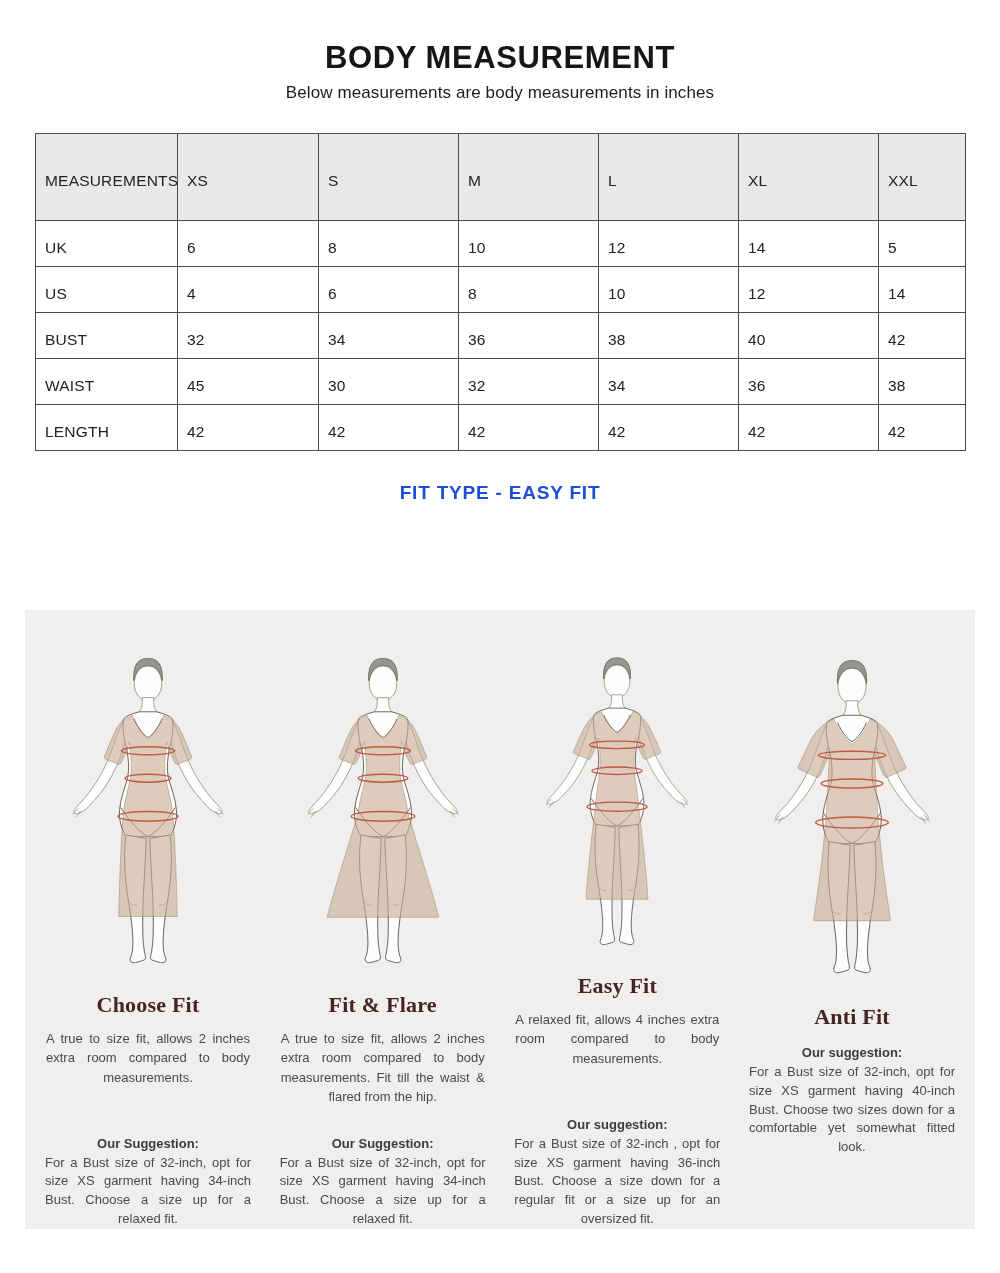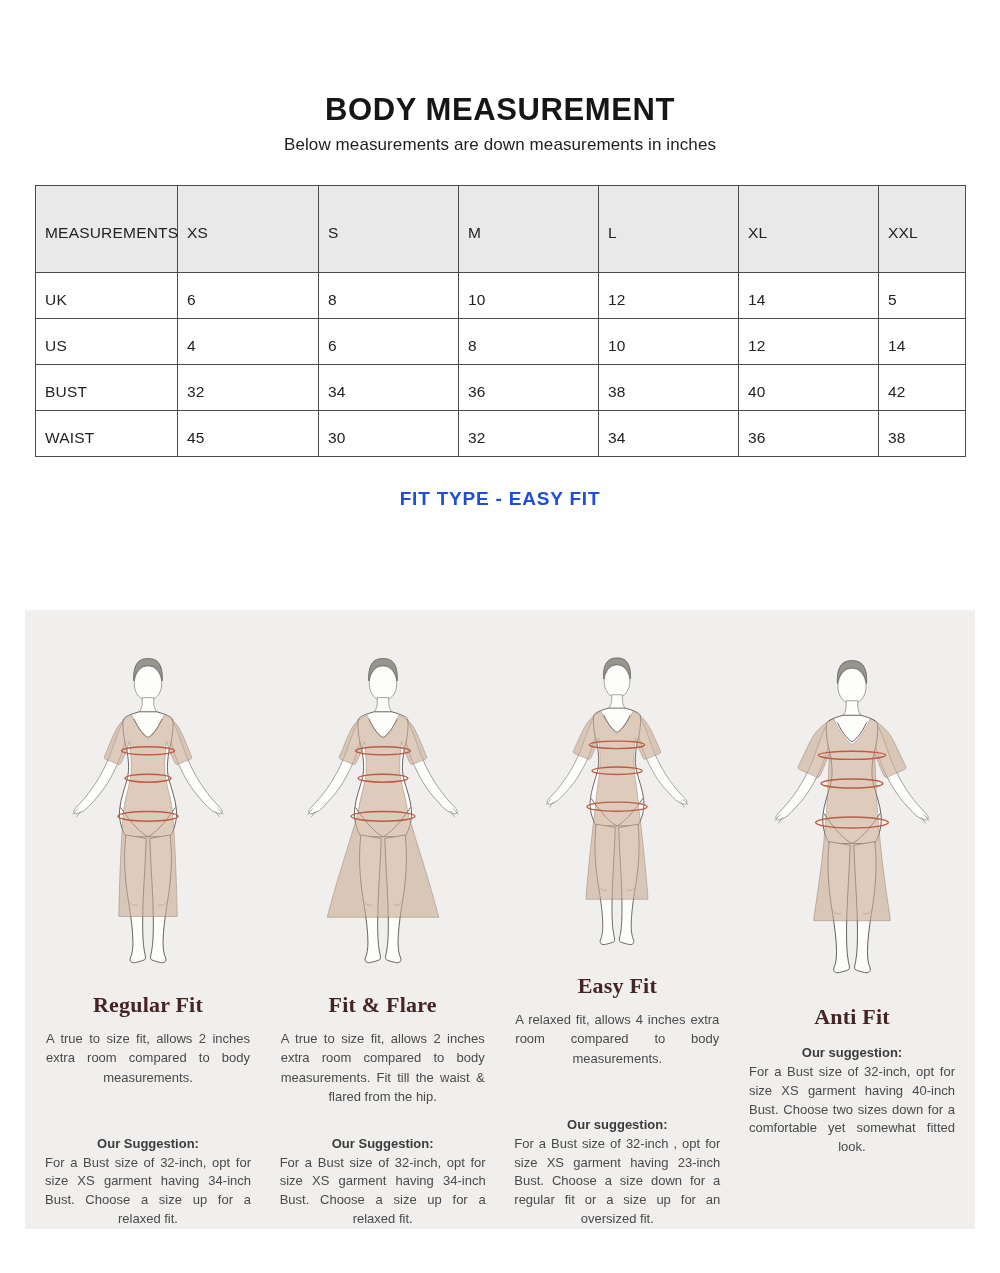--- a/index.html
+++ b/index.html
@@ -2,21 +2,21 @@
 <html><head>
 <meta charset="utf-8">
 <style>
   * { margin:0; padding:0; box-sizing:border-box; }
   html,body { background:#fff; }
   body {
     width:1000px; height:1273px; margin:0 auto; position:relative;
     font-family:"Liberation Sans", sans-serif; color:#1f1f1f;
     -webkit-font-smoothing:antialiased;
   }
-  .header { padding-top:92px; text-align:center; }
+  .header { padding-top:40px; text-align:center; }
   .page-title {
     font-size:31px; font-weight:700; letter-spacing:.6px; color:#161616;
   }
   .page-subtitle {
     font-size:17px; color:#1d1d1d; margin-top:7px; letter-spacing:.1px;
   }
 
   table.size-table {
     border-collapse:collapse; margin:30px 0 0 35px; width:930px;
     table-layout:fixed;
@@ -57,21 +57,21 @@
   .fit-suggestion-text {
     font-size:13px; color:#4a4a4a; line-height:1.45; text-align:justify;
     text-align-last:center;
   }
 </style>
 </head>
 <body>
 
 <div class="header">
   <div class="page-title">BODY MEASUREMENT</div>
-  <div class="page-subtitle">Below measurements are down measurements in inches</div>
+  <div class="page-subtitle">Below measurements are body measurements in inches</div>
 </div>
 
 <table class="size-table">
   <colgroup>
     <col style="width:142px">
       <col style="width:141px">
       <col style="width:140px">
     <col style="width:140px">
       <col style="width:140px">
       <col style="width:140px">
@@ -118,20 +118,29 @@
     </tr>
     <tr>
       <td>WAIST</td>
       <td>45</td>
       <td>30</td>
       <td>32</td>
       <td>34</td>
       <td>36</td>
       <td>38</td>
     </tr>
+    <tr>
+      <td>LENGTH</td>
+      <td>42</td>
+      <td>42</td>
+      <td>42</td>
+      <td>42</td>
+      <td>42</td>
+      <td>42</td>
+    </tr>
   </tbody>
 </table>
 
 <div class="fit-heading">FIT TYPE - EASY FIT</div>
 
 <div class="fit-panel">
 
   <svg width="0" height="0" style="position:absolute">
     <defs>
       <g id="croquis-body">
@@ -169,21 +178,21 @@
   <div class="fit-card">
     <svg class="fit-figure" viewBox="0 0 220 370">
       <use href="#croquis-body"></use>
       <path d="M92,76 C84,79 77,85 73,94 C68,104 65,113 61,122 C60,124 61,125 63,126 L76,131 C78,132 79,131 80,129 C84,121 87,113 89,106 C91,122 92,136 90,148 C87,162 83,174 82,188 C80,212 78,254 77,300 L77,303 L143,303 L143,300 C142,254 140,212 138,188 C137,174 133,162 130,148 C128,136 129,122 131,106 C133,113 136,121 140,129 C141,131 142,132 144,131 L157,126 C159,125 160,124 159,122 C155,113 152,104 147,94 C143,85 136,79 128,76 C121,91 114,100 110,103 C106,100 99,91 92,76 Z" fill="rgba(201,172,148,0.62)" stroke="rgba(110,85,65,0.45)" stroke-width="0.8"></path>
       <g fill="none" stroke="#c05a41" stroke-width="1.6">
         <ellipse cx="110" cy="116" rx="30" ry="4.5"></ellipse>
         <ellipse cx="110" cy="147" rx="26" ry="4.5"></ellipse>
         <ellipse cx="110" cy="190" rx="34" ry="5.5"></ellipse>
       </g>
     </svg>
-    <div class="fit-name">Regular Fit</div>
+    <div class="fit-name">Choose Fit</div>
     <div class="fit-desc">A true to size fit, allows 2 inches extra room compared to body measurements.</div>
     <div class="fit-suggestion">
       <div class="fit-suggestion-label">Our Suggestion:</div>
       <div class="fit-suggestion-text">For a Bust size of 32-inch, opt for size XS garment having 34-inch Bust. Choose a size up for a relaxed fit.</div>
     </div>
   </div>
 
   <div class="fit-card">
     <svg class="fit-figure" viewBox="0 0 220 370">
       <use href="#croquis-body"></use>
@@ -209,21 +218,21 @@
       <g fill="none" stroke="#c05a41" stroke-width="1.6">
         <ellipse cx="110" cy="116" rx="33" ry="4.5"></ellipse>
         <ellipse cx="110" cy="147" rx="30" ry="4.5"></ellipse>
         <ellipse cx="110" cy="190" rx="36" ry="5.5"></ellipse>
       </g>
     </svg>
     <div class="fit-name">Easy Fit</div>
     <div class="fit-desc">A relaxed fit, allows 4 inches extra room compared to body measurements.</div>
     <div class="fit-suggestion">
       <div class="fit-suggestion-label">Our suggestion:</div>
-      <div class="fit-suggestion-text">For a Bust size of 32-inch , opt for size XS garment having 23-inch Bust. Choose a size down for a regular fit or a size up for an oversized fit.</div>
+      <div class="fit-suggestion-text">For a Bust size of 32-inch , opt for size XS garment having 36-inch Bust. Choose a size down for a regular fit or a size up for an oversized fit.</div>
     </div>
   </div>
 
   <div class="fit-card">
     <svg class="fit-figure" viewBox="0 0 220 370">
       <use href="#croquis-body"></use>
       <path d="M90,76 C80,80 72,87 66,97 C60,108 56,118 51,128 C50,130 51,131 53,132 L71,140 C73,141 74,140 75,138 C79,130 82,122 85,114 C84,140 83,170 80,200 C77,236 72,268 68,295 L68,298 L152,298 L152,295 C148,268 143,236 140,200 C137,170 136,140 135,114 C138,122 141,130 145,138 C146,140 147,141 149,140 L167,132 C169,131 170,130 169,128 C164,118 160,108 154,97 C148,87 140,80 130,76 C123,92 115,101 110,104 C105,101 97,92 90,76 Z" fill="rgba(201,172,148,0.62)" stroke="rgba(110,85,65,0.45)" stroke-width="0.8"></path>
       <g fill="none" stroke="#c05a41" stroke-width="1.6">
         <ellipse cx="110" cy="116" rx="37" ry="4.5"></ellipse>
         <ellipse cx="110" cy="147" rx="34" ry="5"></ellipse>

